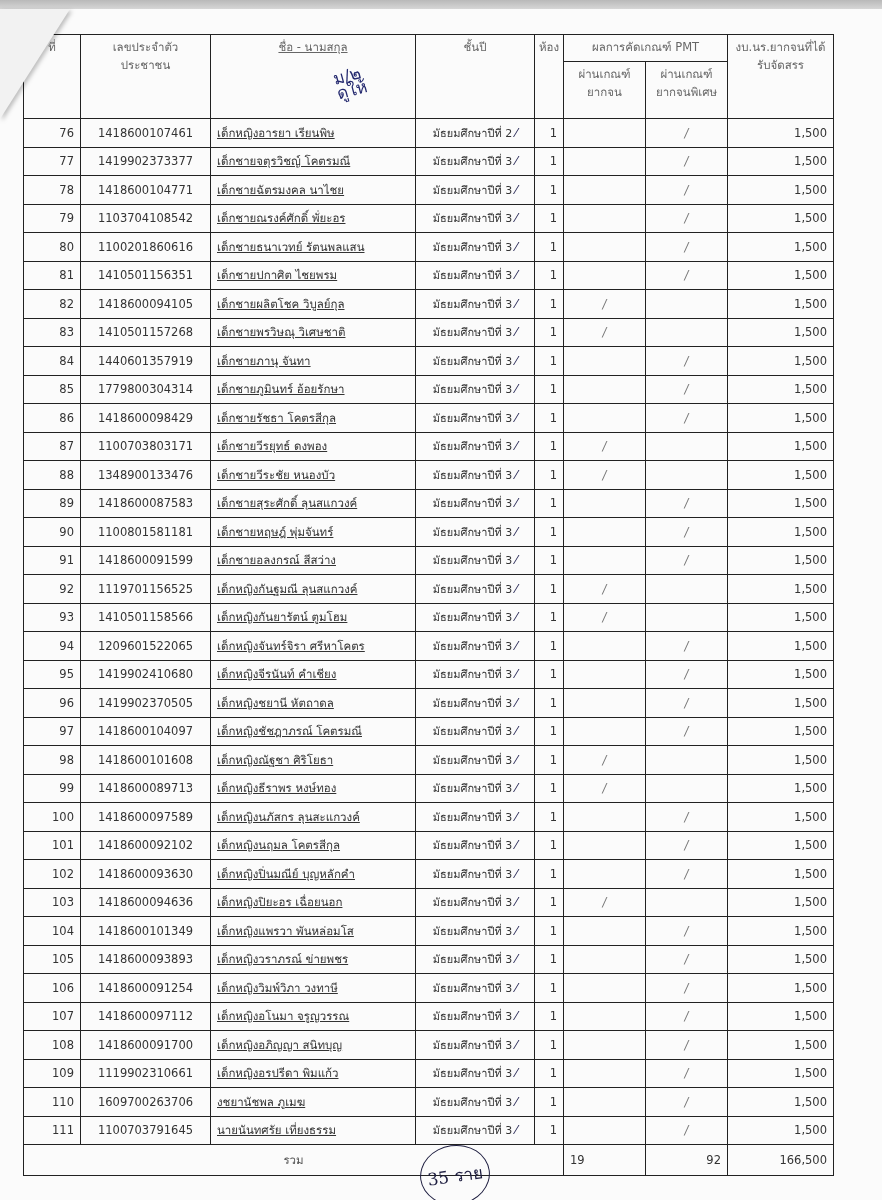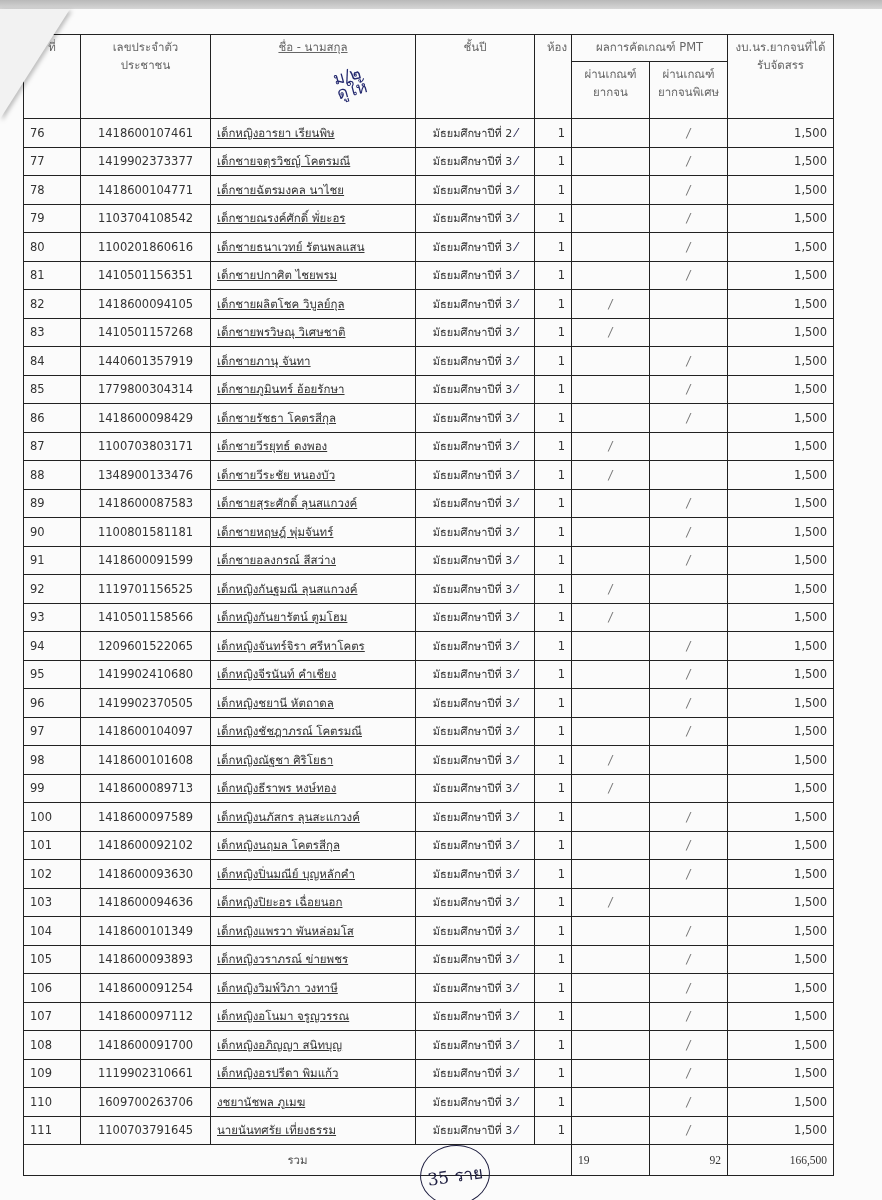--- a/index.html
+++ b/index.html
@@ -29,32 +29,32 @@
   }
   table.doc td, table.doc th {
     border: 1.3px solid #222;
     padding: 0 6px;
     height: 27.5px;
     font-weight: normal;
     white-space: nowrap;
     overflow: hidden;
   }
   table.doc th { color: #666; font-size: 11.5px; vertical-align: top; padding-top: 4px; line-height: 1.55; }
-  .c-no { width: 44px; }
+  .c-no { width: 44px; text-align: right; }
   .c-id { width: 117px; text-align: center; margin-left: 22px; }
   .c-name { width: 192px; text-align: left; text-decoration: underline; }
   .c-grade { width: 106px; text-align: center; }
   .c-room { width: 28px; text-align: right; }
   .c-poor { width: 69px; text-align: center; }
   .c-xpoor { width: 69px; text-align: center; }
   .c-amt { width: 93px; text-align: right; }
   td.c-grade { padding-left: 3px; font-size: 11px; }
   .tick { color: #777; font-style: italic; }
   .pen-mark { color: #1d1d4d; font-size: 12px; margin-left: 3px; }
-  tr.total td { height: 30px; font-family: Liberation Serif, serif; }
+  tr.total td { height: 30px; }
   .signature {
     position: absolute; left: 335px; top: 68px;
     font-size: 17px; transform: rotate(-15deg);
     color: #23286e; line-height: 0.9; font-family: "DejaVu Serif", serif;
   }
   .stamp {
     position: absolute; left: 420px; top: 1145px; width: 68px; height: 58px;
     border: 1.5px solid #1e1e40; border-radius: 50%;
     color: #1e1e40; font-size: 17px; font-family: "DejaVu Serif", serif;
     display: flex; align-items: center; justify-content: center;
@@ -73,21 +73,21 @@
     <tr>
       <th class="c-no" rowspan="2" style="text-align:center">ที่</th>
       <th class="c-id" rowspan="2">
         <div>เลขประจำตัว</div>
         <div>ประชาชน</div>
       </th>
       <th class="c-name" rowspan="2" style="text-align:center;position:relative">
         <div>ชื่อ - นามสกุล</div>
       </th>
       <th class="c-grade" rowspan="2" style="text-align:center">ชั้นปี</th>
-      <th class="c-room" rowspan="2" style="text-align:center;padding:4px 0 0 8px">ห้อง</th>
+      <th class="c-room" rowspan="2" style="text-align:center;padding:4px 0 0 0">ห้อง</th>
       <th colspan="2" style="text-align:center;height:22px">ผลการคัดเกณฑ์ PMT</th>
       <th class="c-amt" rowspan="2" style="text-align:center">
         <div>งบ.นร.ยากจนที่ได้</div>
         <div>รับจัดสรร</div>
       </th>
     </tr>
     <tr>
       <th class="c-poor sub-th" style="height:52px">
         <div>ผ่านเกณฑ์</div>
         <div>ยากจน</div>

